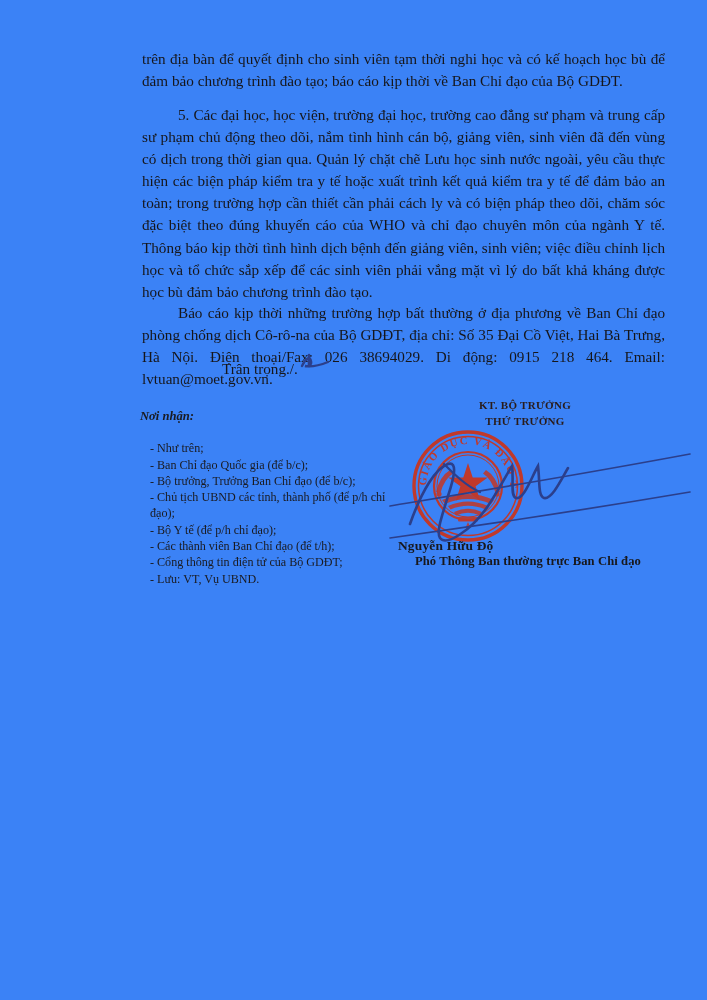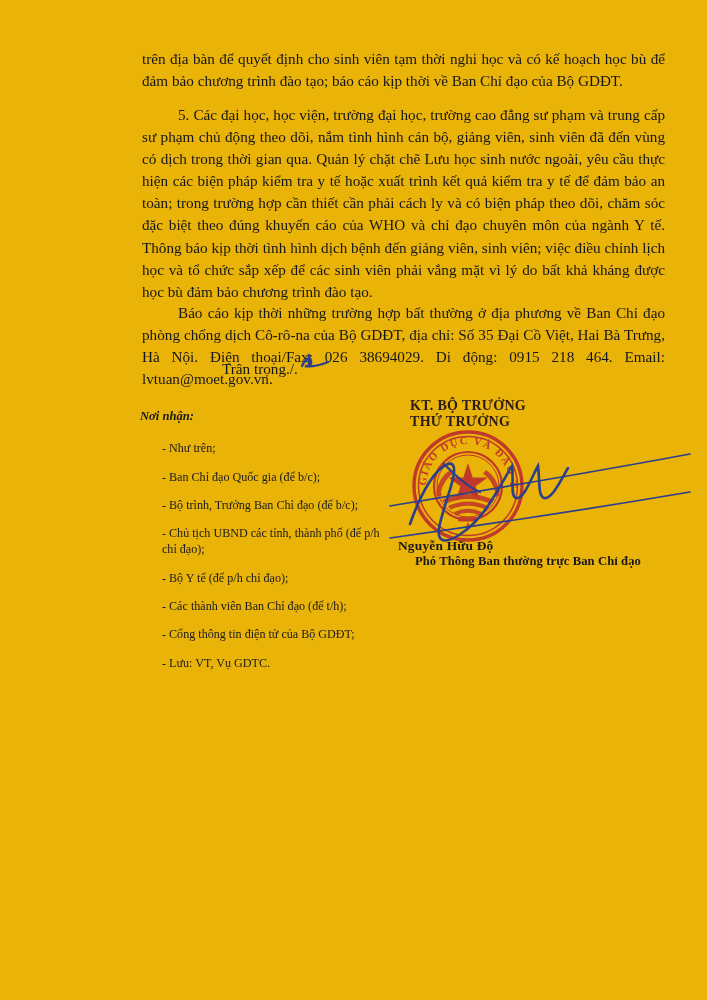--- a/index.html
+++ b/index.html
@@ -4,21 +4,21 @@
 <style>
   html,body{margin:0;padding:0;}
   body{
     width:707px;height:1000px;
     background:#ffffff;
     font-family:"Liberation Serif","DejaVu Serif",serif;
     color:#111111;
     position:relative;
     overflow:hidden;
   }
-  .page{position:absolute;inset:0;background:#eab308;}
+  .page{position:absolute;inset:0;background:#3b82f6;}
   .body-text{
     position:absolute;
     left:142px;
     width:523px;
     font-size:15.2px;
     line-height:22.1px;
     text-align:justify;
     color:#16161a;
   }
   .indent{text-indent:36px;}
@@ -36,29 +36,29 @@
   
   .recipients{
     position:absolute;left:140px;top:408px;width:260px;
     font-size:12.1px;line-height:16.3px;color:#1a1a1f;
   }
   .recipients-title{
     font-style:italic;font-weight:bold;font-size:12.6px;
     margin:0 0 16px 0;
   }
   .recipients ul{list-style:none;margin:0;padding:0 0 0 10px;}
-  .recipients li{margin:12px;padding:0;white-space:normal;}
+  .recipients li{margin:0;padding:0;white-space:normal;}
   .recipients li.wide{padding-left:0;}
 
   
   .signature{
     position:absolute;left:398px;top:398px;width:300px;height:180px;
   }
   .sig-heading{
-    font-weight:bold;font-size:14px;line-height:15.6px;
+    text-align:center;font-weight:bold;font-size:11px;line-height:15.6px;
     color:#2a1c1a;letter-spacing:.3px;width:230px;margin-left:12px;
   }
   .sig-name{
     position:absolute;left:0;top:140px;width:240px;text-align:left;
     font-weight:bold;font-size:13.4px;color:#18181c;letter-spacing:.2px;
   }
   .sig-role{
     position:absolute;left:-20px;top:156px;width:300px;text-align:center;
     font-weight:bold;font-size:12.6px;color:#18181c;letter-spacing:.1px;
   }
@@ -89,26 +89,26 @@
         <path d="M11 3 L11 14" stroke="#2b3f8c" stroke-width="2.6" fill="none" stroke-linecap="round"></path>
       </svg>
     </span>
   </div>
 
   <div class="recipients">
     <div class="recipients-title">Nơi nhận:</div>
     <ul>
       <li>- Như trên;</li>
       <li>- Ban Chỉ đạo Quốc gia (để b/c);</li>
-      <li>- Bộ trình, Trưởng Ban Chỉ đạo (để b/c);</li>
+      <li>- Bộ trưởng, Trưởng Ban Chỉ đạo (để b/c);</li>
       <li class="wide">- Chủ tịch UBND các tỉnh, thành phố (để p/h chỉ đạo);</li>
       <li>- Bộ Y tế (để p/h chỉ đạo);</li>
       <li>- Các thành viên Ban Chỉ đạo (để t/h);</li>
       <li>- Cổng thông tin điện tử của Bộ GDĐT;</li>
-      <li>- Lưu: VT, Vụ GDTC.</li>
+      <li>- Lưu: VT, Vụ UBND.</li>
     </ul>
   </div>
 
   <div class="signature">
 
     <div class="sig-heading">
       <div>KT. BỘ TRƯỞNG</div>
       <div>THỨ TRƯỞNG</div>
     </div>
 

